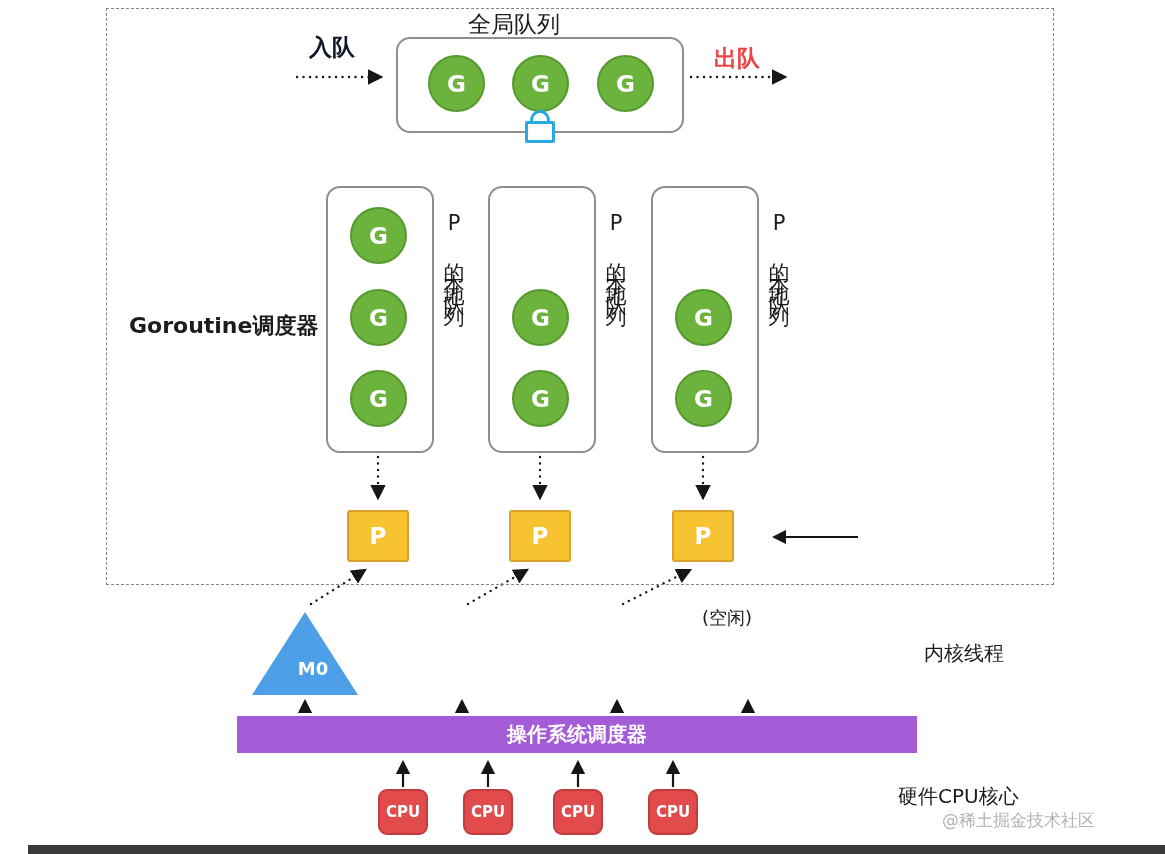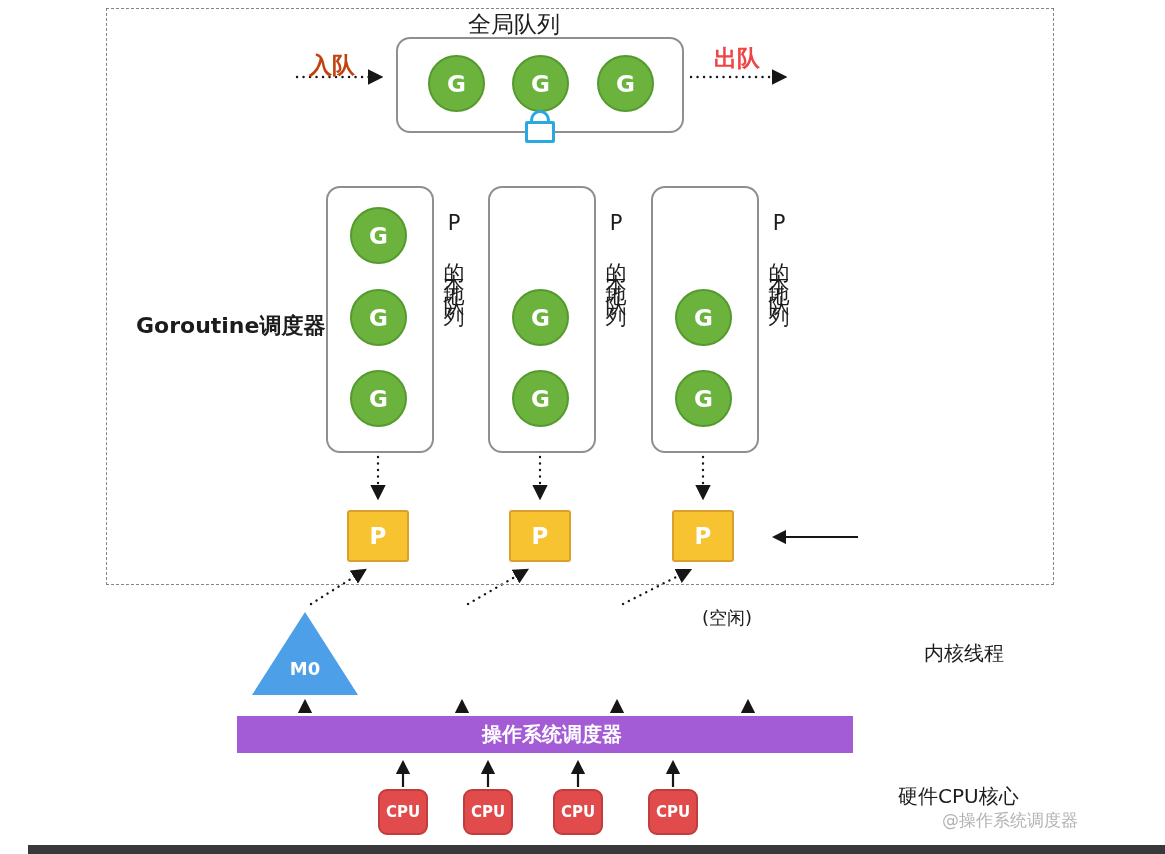--- a/index.html
+++ b/index.html
@@ -24,21 +24,21 @@
     font-weight:bold; font-size:23px; display:flex; align-items:center; justify-content:center;
   }
   .label { color:#1c1c1c; }
   .bold { font-weight:bold; }
   .vlabel {
     writing-mode:vertical-lr; text-orientation:upright; letter-spacing:11px;
     font-size:21px; color:#1c1c1c; height:250px;
   }
   .tri-wrap { width:106px; height:83px; }
   .triangle { width:0; height:0; border-left:53px solid transparent; border-right:53px solid transparent; border-bottom:83px solid #4d9fe8; }
-  .tri-label { position:absolute; left:0; top:46px; width:100%; text-align:center; color:#fff; font-weight:bold; font-size:18px; }
+  .tri-label { position:absolute; left:8px; top:46px; width:100%; text-align:center; color:#fff; font-weight:bold; font-size:18px; }
   .os-box { background:#a35bd6; color:#fff; font-weight:bold; font-size:20px; display:flex; align-items:center; justify-content:center; }
   .cpu-box {
     width:50px; height:46px; box-sizing:border-box; border-radius:9px;
     background:#e14b4b; border:2px solid #c03d3d; color:#fff;
     font-weight:bold; font-size:15px; display:flex; align-items:center; justify-content:center;
   }
   .lock { width:32px; }
   .lock-shackle { width:20px; height:20px; border:3.5px solid #29a9e1; border-radius:50%; margin:0 auto; box-sizing:border-box; }
   .lock-body { width:30px; height:22px; border:3.5px solid #29a9e1; background:#fff; margin:-9px auto 0; box-sizing:border-box; position:relative; z-index:1; border-radius:2px; }
   .watermark { color:#b3b3b3; font-size:17px; }
@@ -74,29 +74,29 @@
     <path class="solid" d="M673 787 L673 762" marker-end="url(#ah)"></path>
   </svg>
 
   <div class="abs dashed-region" style="left:106px;top:8px;width:946px;height:575px;"></div>
 
   <div class="abs label" style="left:468px;top:9px;width:140px;font-size:23px;">全局队列</div>
   <div class="abs queue-box" style="left:396px;top:37px;width:284px;height:92px;"></div>
   <div class="abs g-circle" style="left:428px;top:55px;">G</div>
   <div class="abs g-circle" style="left:512px;top:55px;">G</div>
   <div class="abs g-circle" style="left:597px;top:55px;">G</div>
-  <div class="abs bold" style="left:309px;top:50px;font-size:23px;color:#c2410c;">入队</div>
+  <div class="abs bold" style="left:309px;top:32px;font-size:23px;color:#0f172a;">入队</div>
   <div class="abs bold" style="left:714px;top:43px;font-size:23px;color:#ef4444;">出队</div>
 
   <div class="abs lock" style="left:524px;top:110px;">
     <div class="lock-shackle"></div>
     <div class="lock-body"></div>
   </div>
 
-  <div class="abs label bold" style="left:136px;top:311px;font-size:22px;text-align:center;">Goroutine调度器</div>
+  <div class="abs label bold" style="left:129px;top:311px;font-size:22px;text-align:center;">Goroutine调度器</div>
 
   <div class="abs queue-box" style="left:326px;top:186px;width:104px;height:263px;"></div>
   <div class="abs g-circle" style="left:350px;top:207px;">G</div>
   <div class="abs g-circle" style="left:350px;top:289px;">G</div>
   <div class="abs g-circle" style="left:350px;top:370px;">G</div>
   <div class="abs vlabel" style="left:440px;top:211px;">P的本地队列</div>
 
   <div class="abs queue-box" style="left:488px;top:186px;width:104px;height:263px;"></div>
   <div class="abs g-circle" style="left:512px;top:289px;">G</div>
   <div class="abs g-circle" style="left:512px;top:370px;">G</div>
@@ -111,24 +111,24 @@
   <div class="abs p-box" style="left:509px;top:510px;">P</div>
   <div class="abs p-box" style="left:672px;top:510px;">P</div>
 
   <div class="abs tri-wrap" style="left:252px;top:612px;">
     <div class="triangle"></div>
     <div class="tri-label">M0</div>
   </div>
   <div class="abs label" style="left:702px;top:606px;width:90px;text-align:left;font-size:18px;">(空闲)</div>
   <div class="abs label" style="left:924px;top:640px;font-size:20px;">内核线程</div>
 
-  <div class="abs os-box" style="left:237px;top:716px;width:602px;height:37px;padding-left:14px;">操作系统调度器</div>
+  <div class="abs os-box" style="left:237px;top:716px;width:680px;height:37px;">操作系统调度器</div>
 
   <div class="abs cpu-box" style="left:378px;top:789px;">CPU</div>
   <div class="abs cpu-box" style="left:463px;top:789px;">CPU</div>
   <div class="abs cpu-box" style="left:553px;top:789px;">CPU</div>
   <div class="abs cpu-box" style="left:648px;top:789px;">CPU</div>
   <div class="abs label" style="left:898px;top:783px;font-size:20px;">硬件CPU核心</div>
 
-  <div class="abs watermark" style="left:942px;top:809px;">@操作系统调度器</div>
+  <div class="abs watermark" style="left:942px;top:809px;">@稀土掘金技术社区</div>
   <div class="abs bottom-bar" style="left:28px;top:845px;width:1137px;height:9px;"></div>
 
 </div>
 
 </body></html>

